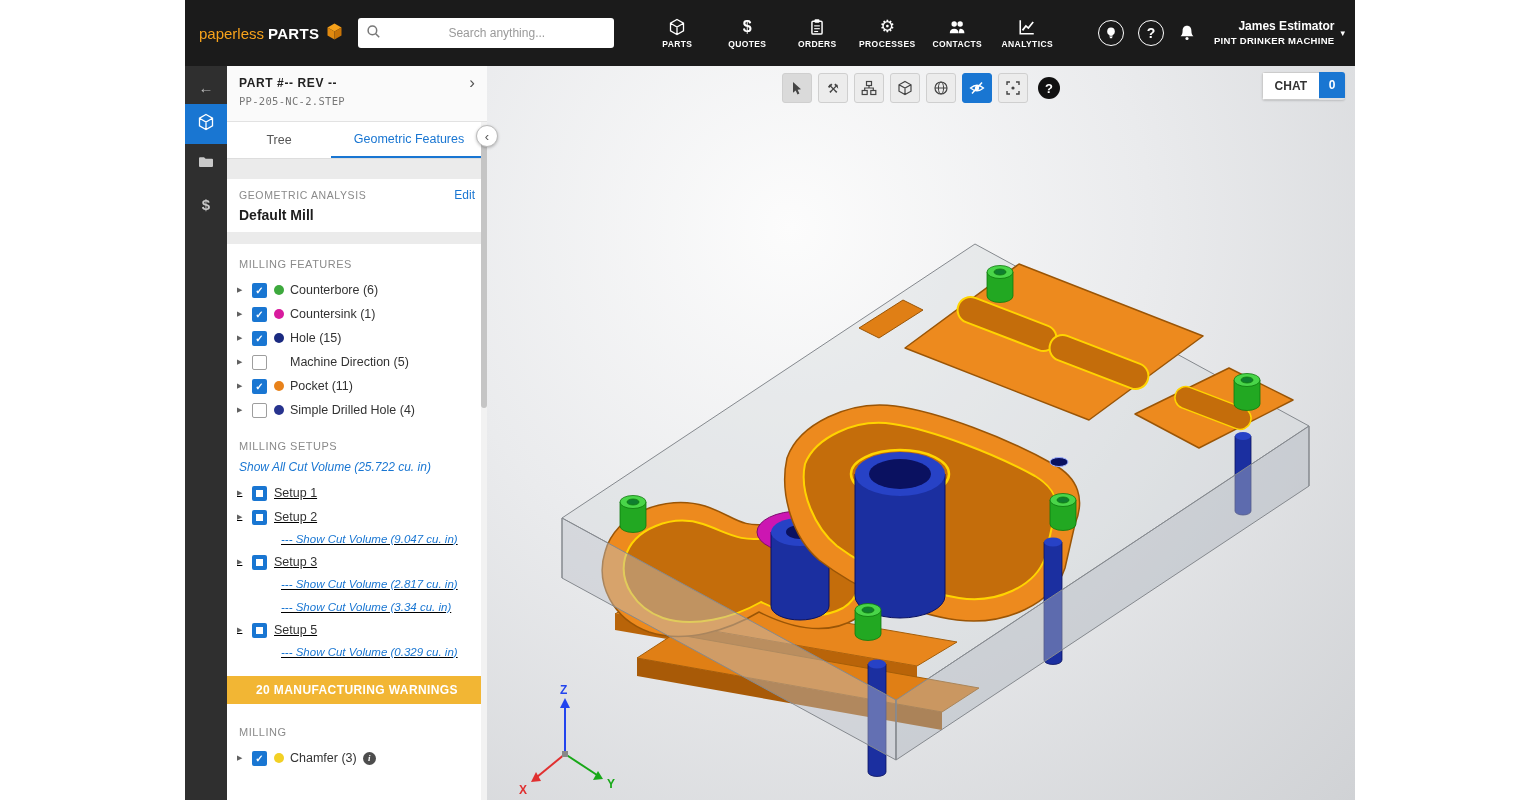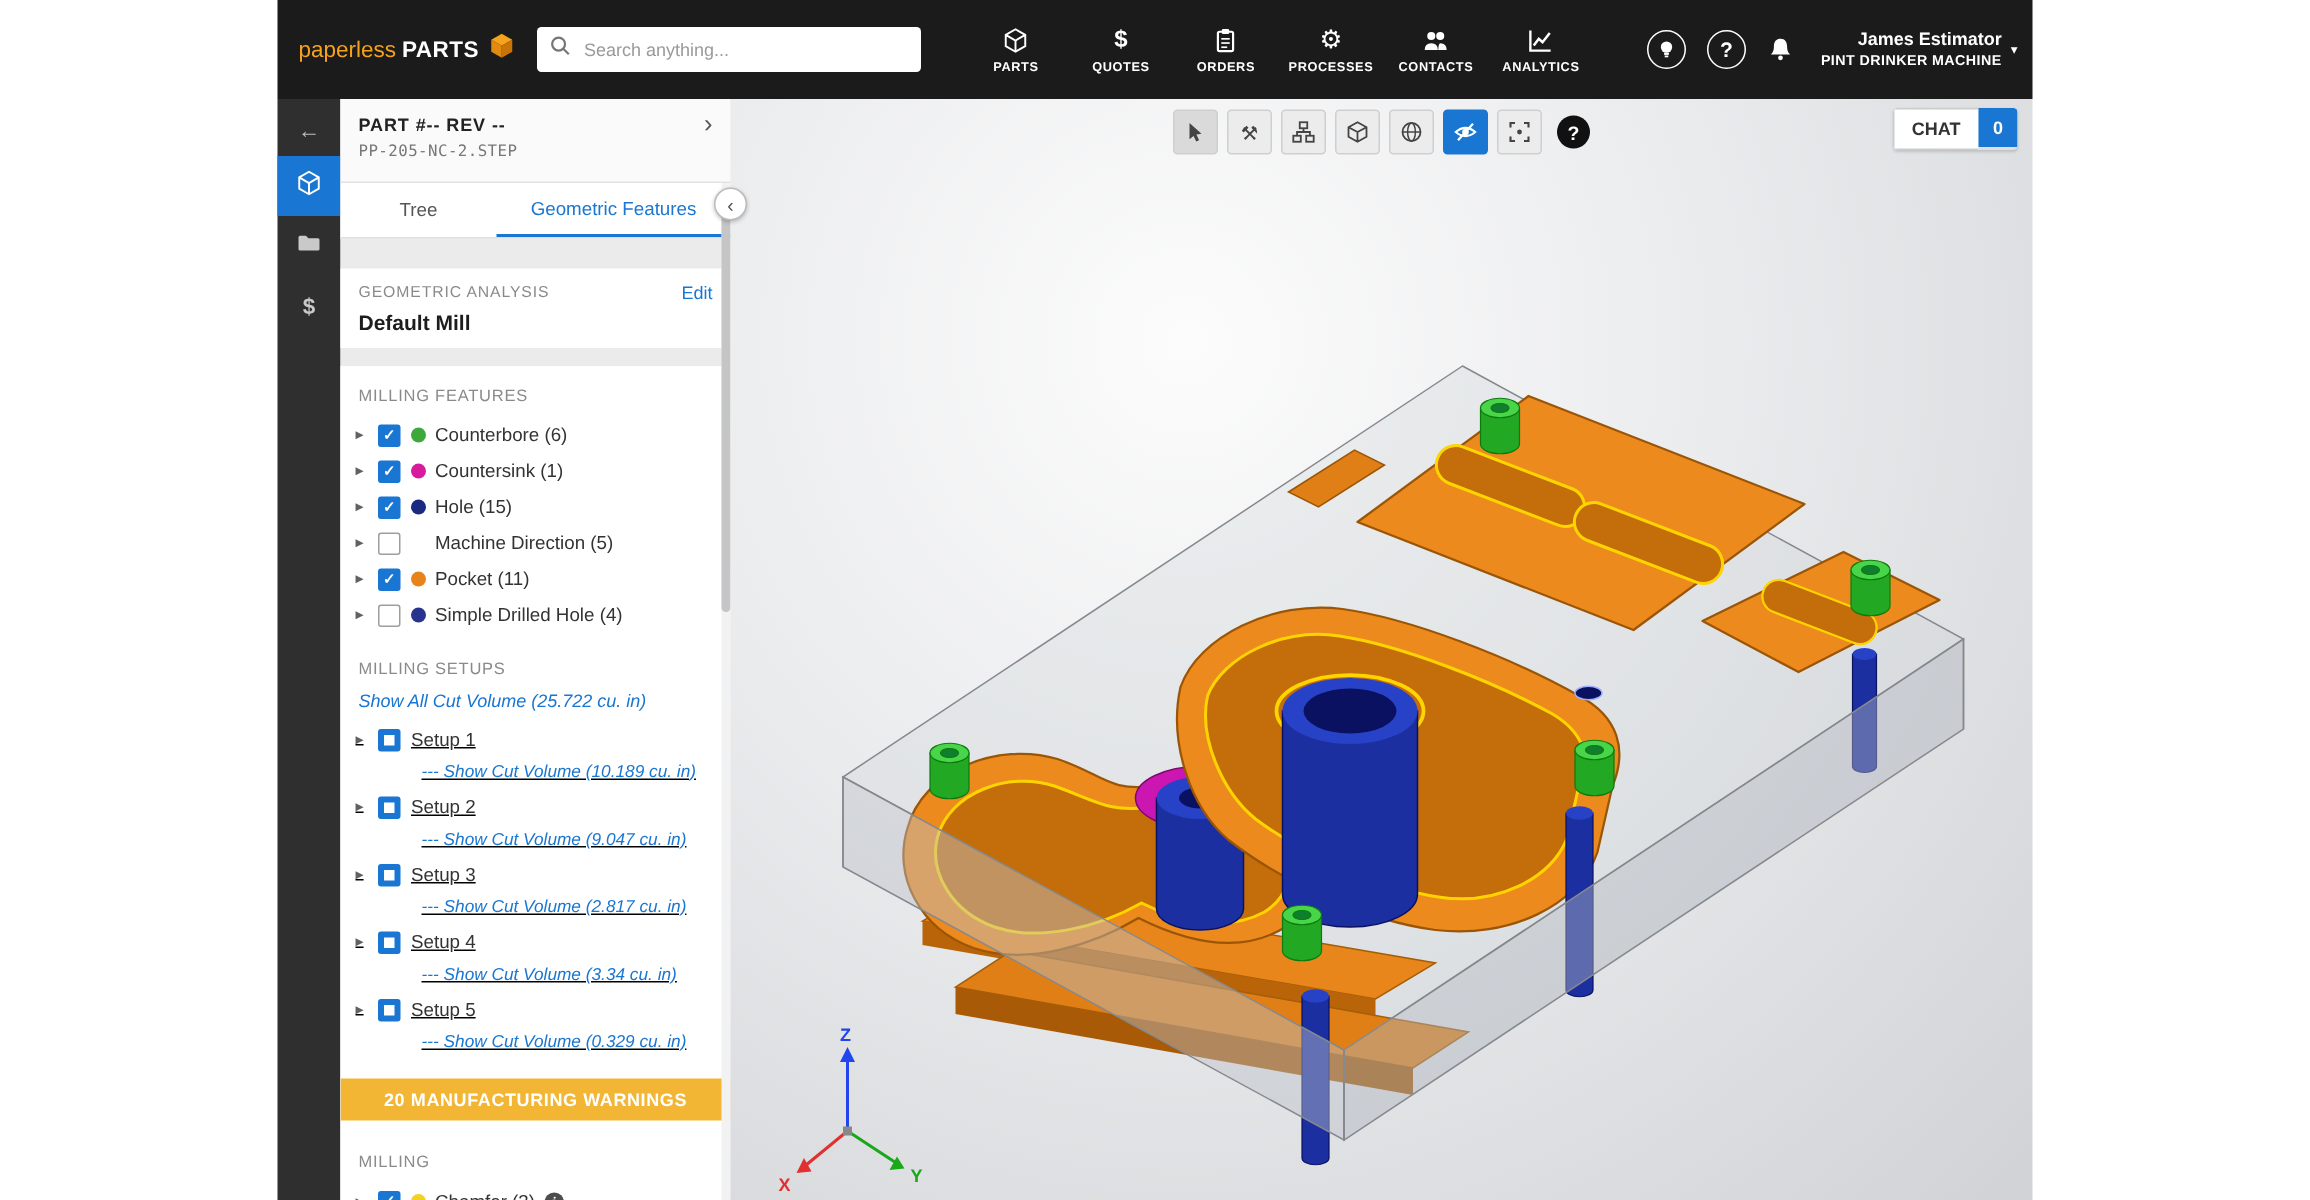--- a/index.html
+++ b/index.html
@@ -6,21 +6,21 @@
   body{width:1540px;height:800px;overflow:hidden;}
   .app{width:1170px;height:800px;margin:0 auto;display:flex;flex-direction:column;background:#fff;}
 
   
   .topnav{height:66px;background:#1b1b1b;display:flex;align-items:center;flex-shrink:0;padding:0 10px 0 14px;}
   .logo{display:flex;align-items:center;gap:4px;cursor:pointer;}
   .logo .w1{color:#f7a21b;font-size:15px;}
   .logo .w2{color:#fff;font-size:15px;font-weight:bold;letter-spacing:.3px;}
   .logo svg{margin-left:2px;}
   .search{margin-left:14px;width:240px;height:30px;background:#fff;border-radius:3px;display:flex;align-items:center;padding:0 8px;gap:6px;}
-  .search input{border:0;outline:0;flex:1;font-size:12px;color:#7f1d1d;font-family:"Liberation Sans",sans-serif;background:transparent;}
+  .search input{border:0;outline:0;flex:1;font-size:12px;color:#7f1d1d;font-family:"Liberation Sans",sans-serif;background:transparent;text-align:center;}
   .search input::placeholder{color:#9a9a9a;}
   .navitems{display:flex;margin-left:28px;}
   .nav-item{width:70px;height:56px;display:flex;flex-direction:column;align-items:center;justify-content:center;gap:3px;cursor:pointer;}
   .nav-item .glyph{color:#fff;font-size:16px;line-height:16px;height:18px;display:flex;align-items:center;}
   .nav-label{color:#fff;font-size:8.5px;letter-spacing:.4px;font-weight:bold;}
   .topright{margin-left:auto;display:flex;align-items:center;gap:14px;}
   .circle-ico{width:26px;height:26px;border:1.5px solid #fff;border-radius:50%;display:flex;align-items:center;justify-content:center;color:#fff;font-size:14px;font-weight:bold;cursor:pointer;box-sizing:border-box;}
   .plain-ico{cursor:pointer;display:flex;align-items:center;}
   .userbox{display:flex;align-items:center;gap:6px;cursor:pointer;margin-left:4px;}
   .usertext{text-align:right;}
@@ -284,44 +284,38 @@
 
         <div class="sec-title" style="margin-top:18px;">MILLING SETUPS</div>
         <div class="bluelink show-all">Show All Cut Volume (25.722 cu. in)</div>
 
         <div class="setup-block">
           <div class="setup-row">
             <span class="caret"></span>
             <span class="cb partial"></span>
             <span class="feat-label">Setup 1</span>
           </div>
-          <div class="setup-cut bluelink">--- Show Cut Volume (10.189 cu. in)</div>
         </div>
         <div class="setup-block">
           <div class="setup-row">
             <span class="caret"></span>
             <span class="cb partial"></span>
             <span class="feat-label">Setup 2</span>
           </div>
           <div class="setup-cut bluelink">--- Show Cut Volume (9.047 cu. in)</div>
         </div>
         <div class="setup-block">
           <div class="setup-row">
             <span class="caret"></span>
             <span class="cb partial"></span>
             <span class="feat-label">Setup 3</span>
           </div>
           <div class="setup-cut bluelink">--- Show Cut Volume (2.817 cu. in)</div>
         </div>
         <div class="setup-block">
-          <div class="setup-row">
-            <span class="caret"></span>
-            <span class="cb partial"></span>
-            <span class="feat-label">Setup 4</span>
-          </div>
           <div class="setup-cut bluelink">--- Show Cut Volume (3.34 cu. in)</div>
         </div>
         <div class="setup-block">
           <div class="setup-row">
             <span class="caret"></span>
             <span class="cb partial"></span>
             <span class="feat-label">Setup 5</span>
           </div>
           <div class="setup-cut bluelink">--- Show Cut Volume (0.329 cu. in)</div>
         </div>

